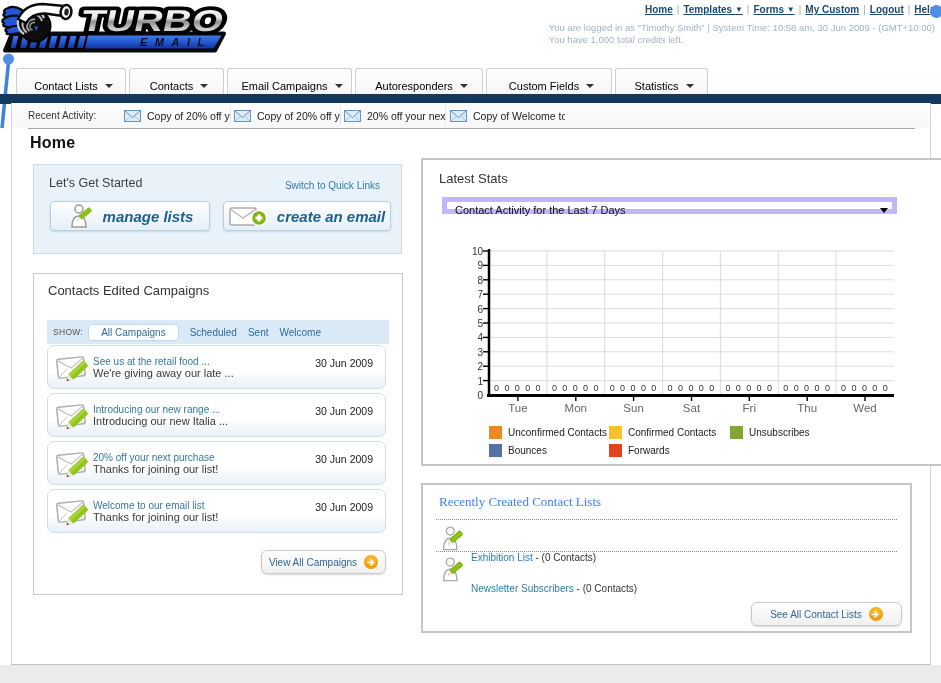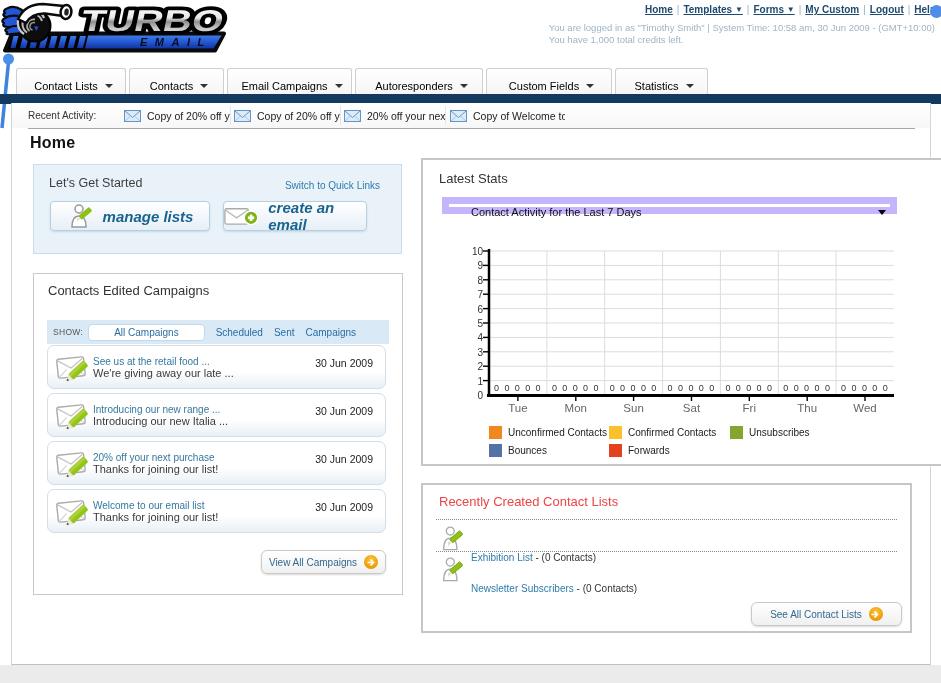--- a/index.html
+++ b/index.html
@@ -36,40 +36,40 @@
 #lgs { position:absolute; left:21px; top:61px; width:369px; height:90px; background:#e9f2f8; border:1px solid #c9dcea; }
 #lgs .title { position:absolute; left:15px; top:11px; font-size:12.5px; color:#3d3d3d; }
 #lgs .qlink { position:absolute; right:21px; top:15px; font-size:10px; color:#2e7cab; }
 .bigbtn { position:absolute; height:30px; background:linear-gradient(#ffffff,#e6eff7); border:1px solid #b5d0e3; border-radius:4px; display:flex; align-items:center; justify-content:center; gap:10px; font-size:15px; font-weight:bold; color:#19648f; box-shadow:0 1px 2px rgba(150,180,200,.4);font-style:italic; }
 
 
 #rec { position:absolute; left:21px; top:170px; width:370px; height:322px; background:#fff; border:1px solid #c9c9c9; }
 #rec .title { position:absolute; left:14px; top:9px; font-size:13px; color:#333; }
 #showbar { position:absolute; left:13px; right:13px; top:34px; height:24px; white-space:nowrap; background:#d9e9f6; display:flex; align-items:center; font-size:10px; color:#2a6da3;margin-top:12px; }
 #showbar .s { font-size:8.5px; color:#555; margin:0 5px 0 6px; letter-spacing:0.3px; }
-#showbar .pill { background:#fff; border:1px solid #c6d8e8; border-radius:4px; padding:2px 25px; }
+#showbar .pill { background:#fff; border:1px solid #c6d8e8; border-radius:4px; padding:2px 12px; }
 #showbar .lnk { margin-left:11px; }
 .citem { position:absolute; left:13px; width:339px; height:44px; border:1px solid #d3dde6; border-radius:7px; background:linear-gradient(#ffffff 60%, #e8f0f7); }
 .citem .t1 { position:absolute; left:45px; top:10px; font-size:10px; color:#34799f; }
 .citem .t2 { position:absolute; left:45px; top:21px; font-size:11px; color:#3a3a3a; }
 .citem .dt { position:absolute; right:12px; top:11px; font-size:10.5px; color:#222; }
 .gobtn { position:absolute; height:24px; white-space:nowrap; background:linear-gradient(#ffffff,#f0f0f0); border:1px solid #c9c9c9; border-radius:6px; display:flex; align-items:center; justify-content:center; gap:7px; font-size:10px; font-weight:normal; color:#33688f; box-shadow:0 1px 2px rgba(0,0,0,.15); }
 .ocirc { flex:none; width:14px; height:14px; border-radius:50%; background:radial-gradient(circle at 50% 35%, #fdc63f, #efa00b 60%, #d98a00); color:#fff; font-size:11px; font-weight:bold; display:flex; align-items:center; justify-content:center; }
 
 
 #stats { position:absolute; left:409px; top:55px; width:547px; height:308px; background:#fff; border:2px solid #c6c6c6; }
 #stats .title { position:absolute; left:16px; top:11px; font-size:13px; color:#333; }
-#select { position:absolute; left:19px; top:37px; width:455px; height:17px; border:7px solid #c4b5fd; background:#fff; font-size:11px; color:#111; line-height:16px; padding-left:22px; }
+#select { position:absolute; left:19px; top:37px; width:455px; height:17px; border:5px solid #c4b5fd; background:#fff; font-size:11px; color:#111; line-height:16px; padding-left:8px; }
 #select .dar { position:absolute; right:4px; top:6px; width:0; height:0; border-left:4px solid transparent; border-right:4px solid transparent; border-top:5px solid #000; }
 .leg { position:absolute; display:flex; align-items:center; gap:6px; white-space:nowrap; font-size:10px; color:#222; }
 .leg .sq { width:13px; height:13px; flex:none; }
 
 
 #rccl { position:absolute; left:409px; top:380px; width:491px; height:150px; background:#fff; border:2px solid #c6c6c6; }
-#rccl .title { position:absolute; left:16px; top:9px; font-size:13px; color:#ef4444; }
+#rccl .title { position:absolute; left:16px; top:9px; font-size:13px; color:#3b82f6;font-family:Liberation Serif, serif; }
 .dotline { position:absolute; left:13px; right:13px; border-top:1px dotted #8a8a8a; }
 .clitem { position:absolute; left:18px; font-size:10px;margin-top:20px; }
 .clitem a { color:#2e7cab; }
 .clitem span { color:#333; }
 </style>
 </head>
 <body>
 
 <svg class="abs" style="left:0;top:0" width="240" height="56" viewBox="0 0 240 56">
   <defs>
@@ -209,40 +209,40 @@
     <div class="qlink">Switch to Quick Links</div>
     <div class="bigbtn" style="left:16px; top:36px; width:160px;">
       <svg width="26" height="26" viewBox="0 0 26 26">
           <path d="M8 6 a4 4 0 1 1 8 0 a4 4 0 1 1 -8 0" fill="#fff" stroke="#999" stroke-width="1.5"></path>
           <path d="M5 24 Q5 13 12 13 Q19 13 19 24 Z" fill="#fff" stroke="#999" stroke-width="1.5"></path>
           <rect x="11" y="8" width="14" height="5" rx="1" transform="rotate(-40 18 10)" fill="#8cc116"></rect>
           <path d="M10 19 L14 15 L10 15 Z" fill="#e8e4d8"></path>
         </svg>
       manage lists
     </div>
-    <div class="bigbtn" style="left:189px; top:36px; width:144px;">
+    <div class="bigbtn" style="left:189px; top:36px; width:168px;">
       <svg width="38" height="24" viewBox="0 0 38 24">
           <rect x="1" y="4" width="26" height="17" rx="2" fill="#fff" stroke="#aaa" stroke-width="1.5"></rect>
           <path d="M1 5 L14 14 L27 5" fill="none" stroke="#bbb" stroke-width="1.5"></path>
           <circle cx="30" cy="14" r="7.5" fill="#7db414" stroke="#fff" stroke-width="1.5"></circle>
           <rect x="26.5" y="12.5" width="7" height="3" fill="#fff"></rect>
           <rect x="28.5" y="10.5" width="3" height="7" fill="#fff"></rect>
         </svg>
       create an email
     </div>
   </div>
 
   <div id="rec">
     <div class="title">Contacts Edited Campaigns</div>
     <div id="showbar">
       <span class="s">SHOW:</span>
         <span class="pill">All Campaigns</span>
         <span class="lnk">Scheduled</span>
         <span class="lnk">Sent</span>
-        <span class="lnk">Campaigns</span>
+        <span class="lnk">Welcome</span>
     </div>
     <div class="citem" style="top:71px">
       <svg class="abs" style="left:8px;top:6px" width="36" height="32" viewBox="0 0 36 32">
           <g transform="rotate(-6 15 16)">
             <rect x="1.5" y="6" width="27" height="19" rx="2" fill="#fff" stroke="#ababab" stroke-width="1.4"></rect>
             <path d="M2.5 7.5 L15 16 L27.5 7.5" fill="none" stroke="#c4c4c4" stroke-width="1.3"></path>
             <path d="M2.5 24 L10.5 17 M27.5 24 L19.5 17" stroke="#d5d5d5" stroke-width="1.2" fill="none"></path>
           </g>
           <g transform="rotate(-43 21 19)">
             <rect x="12" y="15.5" width="21" height="7.5" rx="1.5" fill="#93c31d"></rect>

